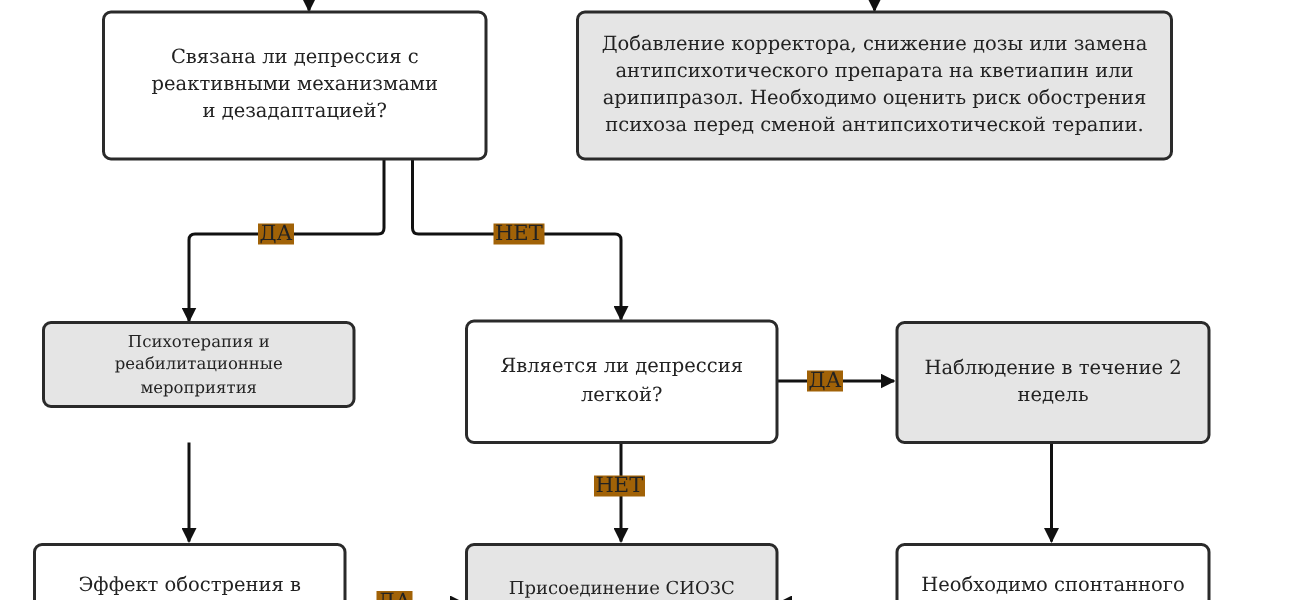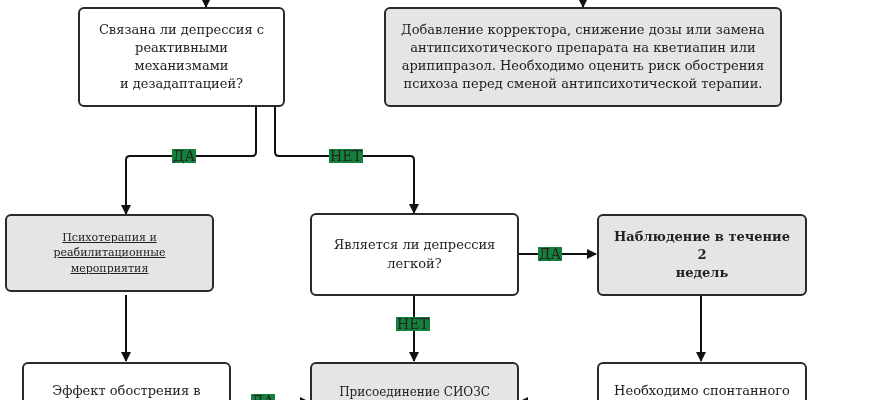--- a/index.html
+++ b/index.html
@@ -6,21 +6,21 @@
   body { width: 870px; height: 400px; position: relative; overflow: hidden;
          font-family: "DejaVu Serif", "Liberation Serif", serif; color: #222; }
   .box { position: absolute; box-sizing: border-box; border: 2px solid #2a2a2a;
          border-radius: 6px; display: flex; align-items: center; justify-content: center;
          text-align: center; padding: 4px 10px; line-height: 1.4; }
   .white { background: #ffffff; }
   .gray { background: #e5e5e5; }
   .t13 { font-size: 13px; }
   .t12 { font-size: 12px; }
   .t11 { font-size: 11px; }
-  .label { position: absolute; font-size: 14px; background: #15803d; padding: 0 1px; line-height: 1; }
+  .label { position: absolute; font-size: 14px; background: #a16207; padding: 0 1px; line-height: 1; }
   svg.wires { position: absolute; left: 0; top: 0; }
   .txt { white-space: pre-line; }
 </style>
 </head>
 <body>
 
 <svg class="wires" width="870" height="400">
   <defs>
     <marker id="ah" markerWidth="10" markerHeight="10" refX="9" refY="5" orient="auto" markerUnits="userSpaceOnUse">
       <path d="M0,0 L10,5 L0,10 z" fill="#111"></path>
@@ -40,45 +40,45 @@
 
   <path d="M126,295 L126,361" stroke="#111" stroke-width="2" fill="none" marker-end="url(#ah)"></path>
 
   <path d="M701,295 L701,361" stroke="#111" stroke-width="2" fill="none" marker-end="url(#ah)"></path>
 
   <path d="M230,402 L309,402" stroke="#111" stroke-width="2" fill="none" marker-end="url(#ah)"></path>
 
   <path d="M597,402 L519,402" stroke="#111" stroke-width="2" fill="none" marker-end="url(#ah)"></path>
 </svg>
 
-<div class="box white t13" style="left:78px;top:7px;width:207px;height:100px;">
+<div class="box white t13" style="left:68px;top:7px;width:257px;height:100px;">
   <span class="txt">Связана ли депрессия с
 реактивными механизмами
 и дезадаптацией?</span>
 </div>
 
 <div class="box gray t13" style="left:384px;top:7px;width:398px;height:100px;">
   <span class="txt">Добавление корректора, снижение дозы или замена
 антипсихотического препарата на кветиапин или
 арипипразол. Необходимо оценить риск обострения
 психоза перед сменой антипсихотической терапии.</span>
 </div>
 
-<div class="box gray t11" style="left:5px;top:214px;width:209px;height:78px;text-decoration:underline;">
+<div class="box gray t11" style="left:28px;top:214px;width:209px;height:58px;">
   <span class="txt">Психотерапия и
 реабилитационные
 мероприятия</span>
 </div>
 
 <div class="box white t13" style="left:310px;top:213px;width:209px;height:83px;">
   <span class="txt">Является ли депрессия
 легкой?</span>
 </div>
 
-<div class="box gray t13" style="left:597px;top:214px;width:210px;height:82px;font-weight:bold;">
+<div class="box gray t13" style="left:597px;top:214px;width:210px;height:82px;">
   <span class="txt">Наблюдение в течение 2
 недель</span>
 </div>
 
 <div class="box white t13" style="left:22px;top:362px;width:209px;height:80px;align-items:flex-start;padding-top:18px;">
   <span class="txt">Эффект обострения в</span>
 </div>
 
 <div class="box gray t12" style="left:310px;top:362px;width:209px;height:80px;align-items:flex-start;padding-top:20px;">
   <span class="txt">Присоединение СИОЗС</span>

